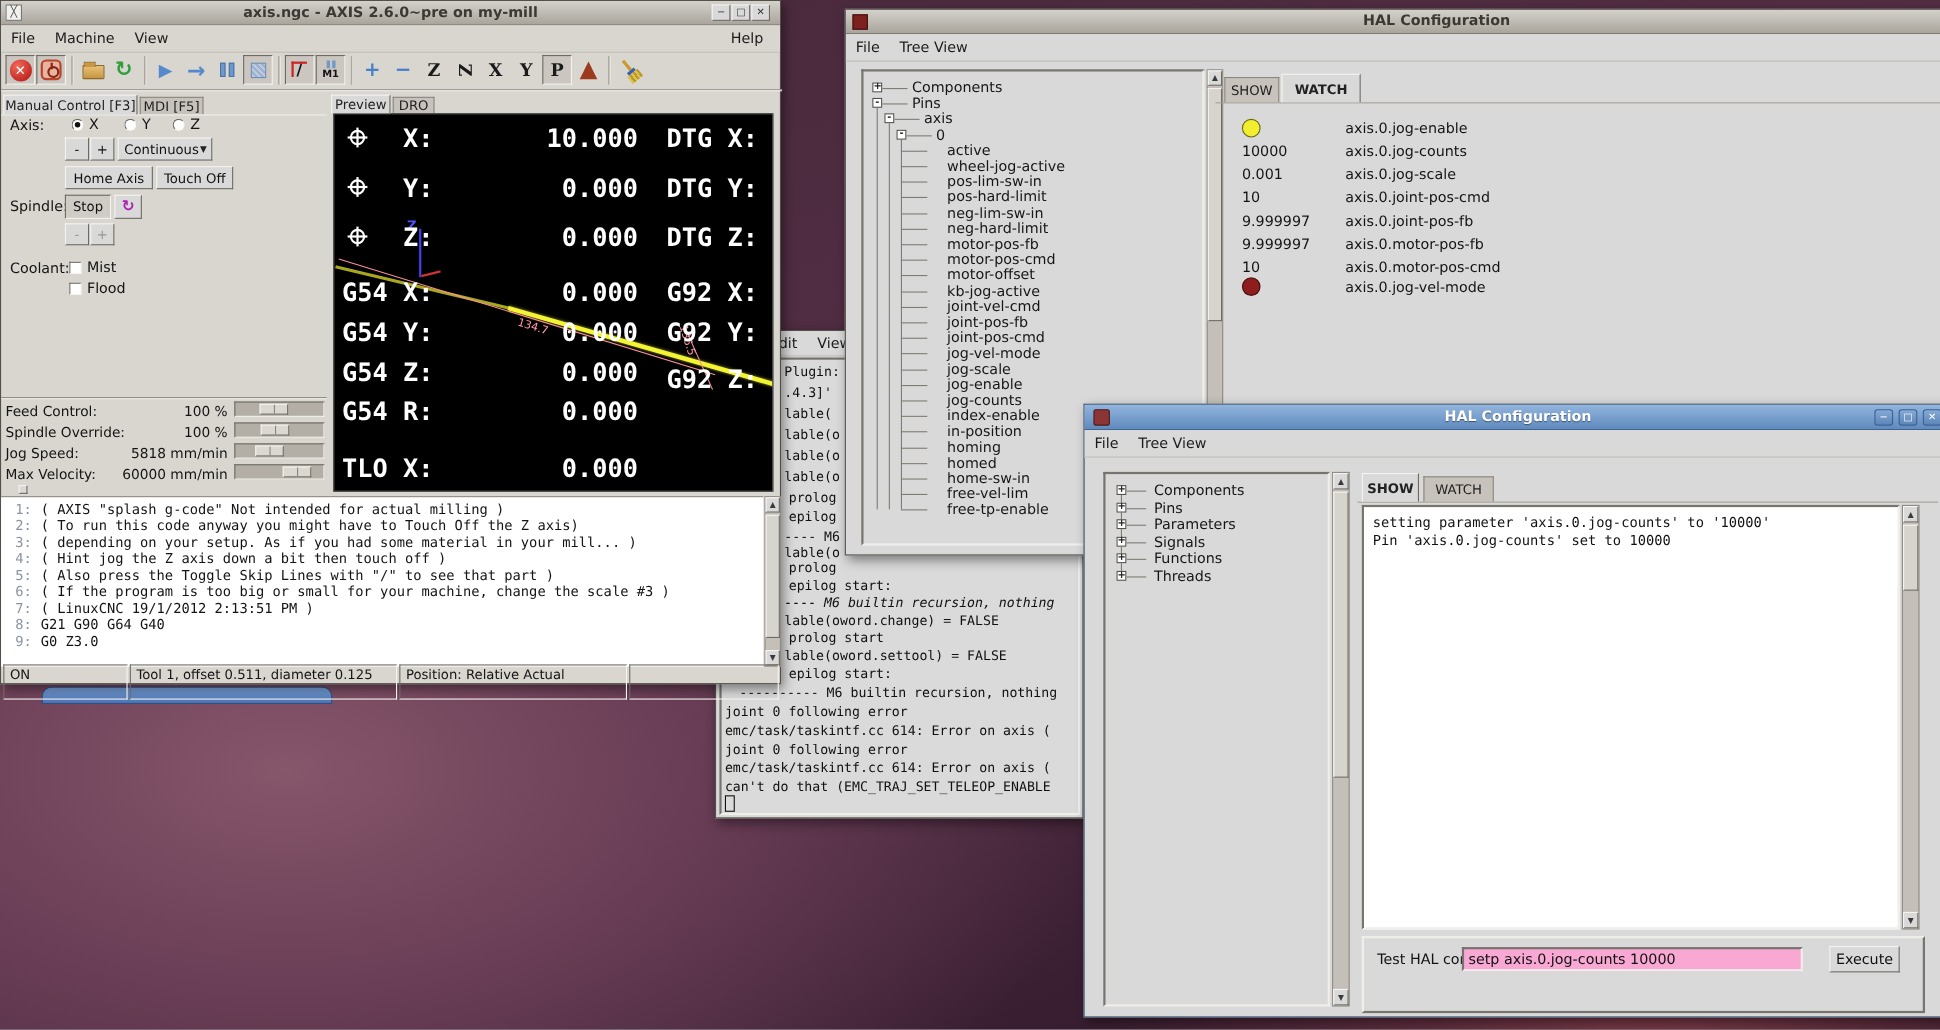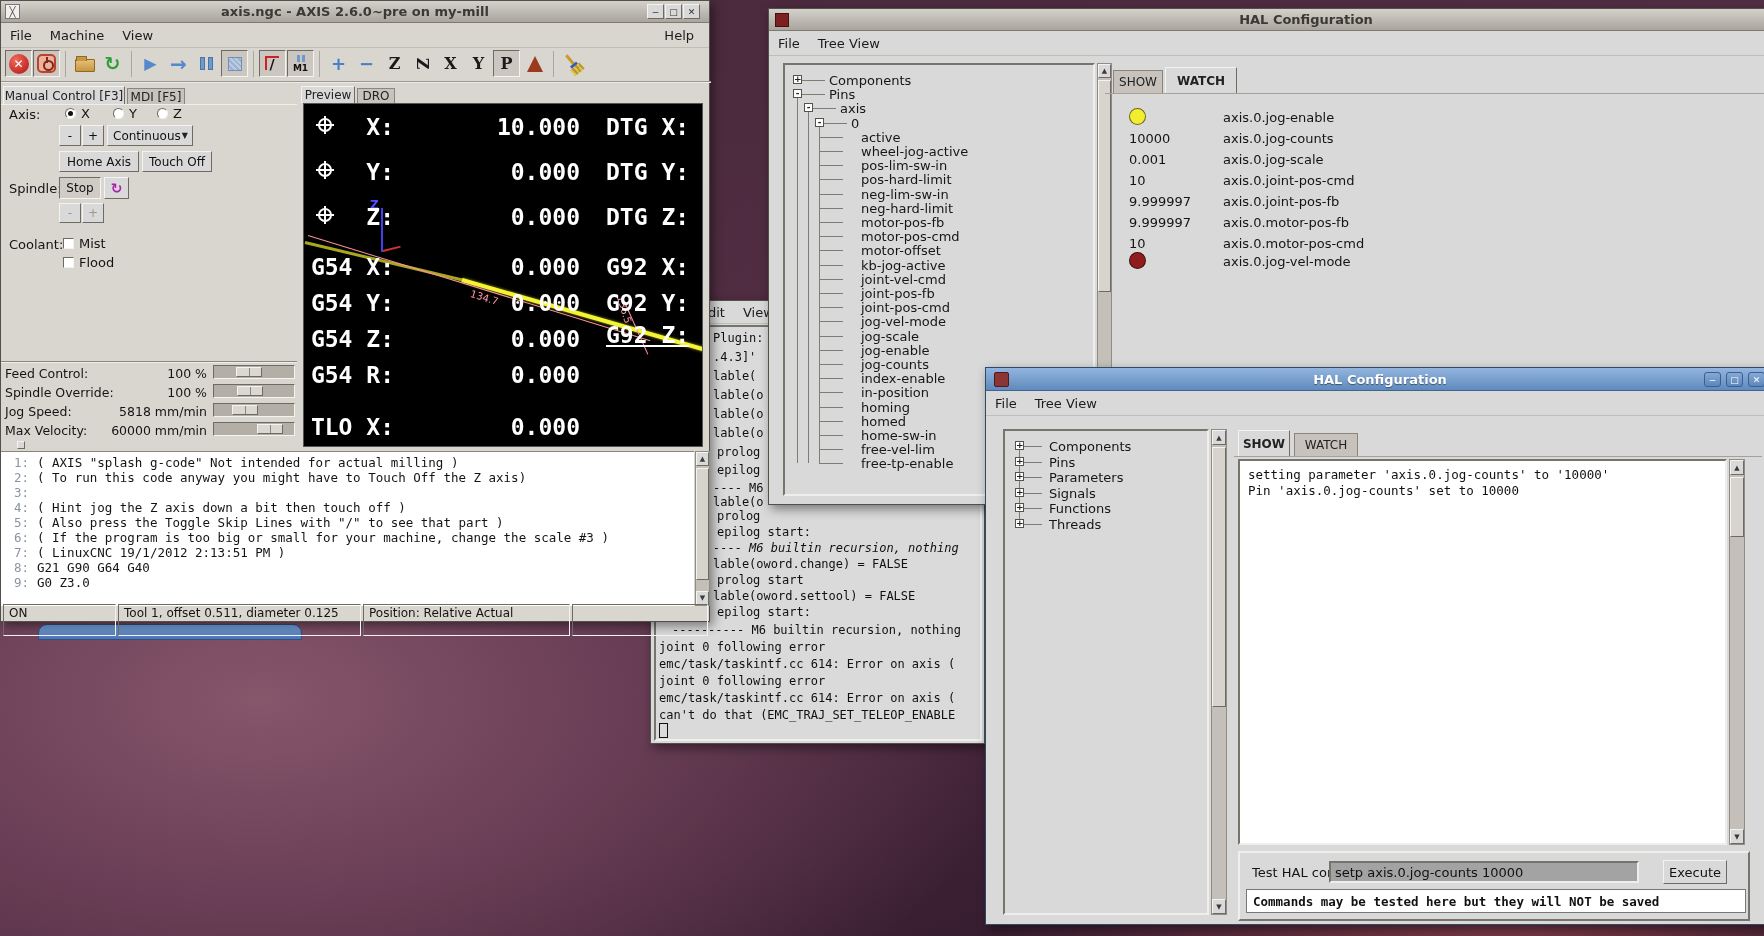--- a/index.html
+++ b/index.html
@@ -301,27 +301,24 @@
         <div class="show-line" style="left: 8px; top: 6px;">setting parameter 'axis.0.jog-counts' to '10000'</div>
         <div class="show-line" style="left: 8px; top: 22px;">Pin 'axis.0.jog-counts' set to 10000</div>
       </div>
     <div class="sb" style="left:743px;top:91px;width:16px;height:386px;">
       <div class="sb-btn" style="left:0;top:0;width:14px;height:15px;">▲</div>
       <div class="sb-thumb" style="left:0;top:17px;width:14px;height:60px;"></div>
       <div class="sb-btn" style="left:0;top:369px;width:14px;height:15px;">▼</div>
     </div>
     <div class="raised2" style="position:absolute;left:252px;top:483px;width:512px;height:70px;">
       <div class="lbl" style="left:12px;top:12px;">Test HAL command :</div>
-      <div class="sunken" style="position:absolute;left:89px;top:8px;width:310px;height:22px;background:#a3a3a3;">
+      <div class="sunken" style="position:absolute;left:89px;top:8px;width:310px;height:22px;background:#f9a8d4;">
         <span style="position:absolute;left:4px;top:2px;font-size:13px;color:#111;white-space:nowrap;">setp axis.0.jog-counts 10000</span>
       </div>
       <div class="btn" style="left:423px;top:7px;width:64px;height:24px;font-size:13px;">Execute</div>
-      <div style="position:absolute;left:6px;top:36px;width:500px;height:24px;background:#fff;border:1px solid #777;">
-        <span class="mono" style="position:absolute;left:6px;top:4px;font-size:12.5px;font-weight:bold;color:#111;white-space:nowrap;">Commands may be tested here but they will NOT be saved</span>
-      </div>
     </div>
   </div>
 
   <div id="axis" class="win" style="left:0;top:0;width:710px;height:622px;z-index:5;background:#d9d6d0;">
     <div class="titlebar">
       <div style="position:absolute;left:4px;top:3px;width:15px;height:15px;background:#f2f0ec;border:1px solid #777;color:#555;font-size:10px;line-height:13px;text-align:center;">╳</div>
       <div class="title">axis.ngc - AXIS 2.6.0~pre on my-mill</div>
       <div class="winbtn" style="left:646px;top:3px;">−</div>
       <div class="winbtn" style="left:664px;top:3px;">□</div>
       <div class="winbtn" style="left:682px;top:3px;">✕</div>
@@ -500,39 +497,40 @@
           <div class="dro-t" style="left: 90px; top: 100px; width: 186px; text-align: right;">0.000</div>
           <div class="dro-t" style="left: 302px; top: 100px;">DTG Z:</div>
           <div class="dro-t" style="left: -2px; top: 150px; width: 92px; text-align: right;">G54 X:</div>
           <div class="dro-t" style="left: 90px; top: 150px; width: 186px; text-align: right;">0.000</div>
           <div class="dro-t" style="left: 302px; top: 150px;">G92 X:</div>
           <div class="dro-t" style="left: -2px; top: 186px; width: 92px; text-align: right;">G54 Y:</div>
           <div class="dro-t" style="left: 90px; top: 186px; width: 186px; text-align: right;">0.000</div>
           <div class="dro-t" style="left: 302px; top: 186px;">G92 Y:</div>
           <div class="dro-t" style="left: -2px; top: 222px; width: 92px; text-align: right;">G54 Z:</div>
           <div class="dro-t" style="left: 90px; top: 222px; width: 186px; text-align: right;">0.000</div>
-          <div class="dro-t" style="left: 302px; top: 218px; text-decoration: underline;">G92 Z:</div>
+          <div class="dro-t" style="left: 302px; top: 229px;">G92 Z:</div>
           <div class="dro-t" style="left: -2px; top: 258px; width: 92px; text-align: right;">G54 R:</div>
           <div class="dro-t" style="left: 90px; top: 258px; width: 186px; text-align: right;">0.000</div>
           <div class="dro-t" style="left: -2px; top: 310px; width: 92px; text-align: right;">TLO X:</div>
           <div class="dro-t" style="left: 90px; top: 310px; width: 186px; text-align: right;">0.000</div>
         </div>
     </div>
 
     <div id="gcode">
         <div class="gline">
           <span class="gnum">1:</span>
           <span class="gtxt">( AXIS "splash g-code" Not intended for actual milling )</span>
         </div>
         <div class="gline">
           <span class="gnum">2:</span>
           <span class="gtxt">( To run this code anyway you might have to Touch Off the Z axis)</span>
         </div>
         <div class="gline">
           <span class="gnum">3:</span>
+          <span class="gtxt">( depending on your setup. As if you had some material in your mill... )</span>
         </div>
         <div class="gline">
           <span class="gnum">4:</span>
           <span class="gtxt">( Hint jog the Z axis down a bit then touch off )</span>
         </div>
         <div class="gline">
           <span class="gnum">5:</span>
           <span class="gtxt">( Also press the Toggle Skip Lines with "/" to see that part )</span>
         </div>
         <div class="gline">

